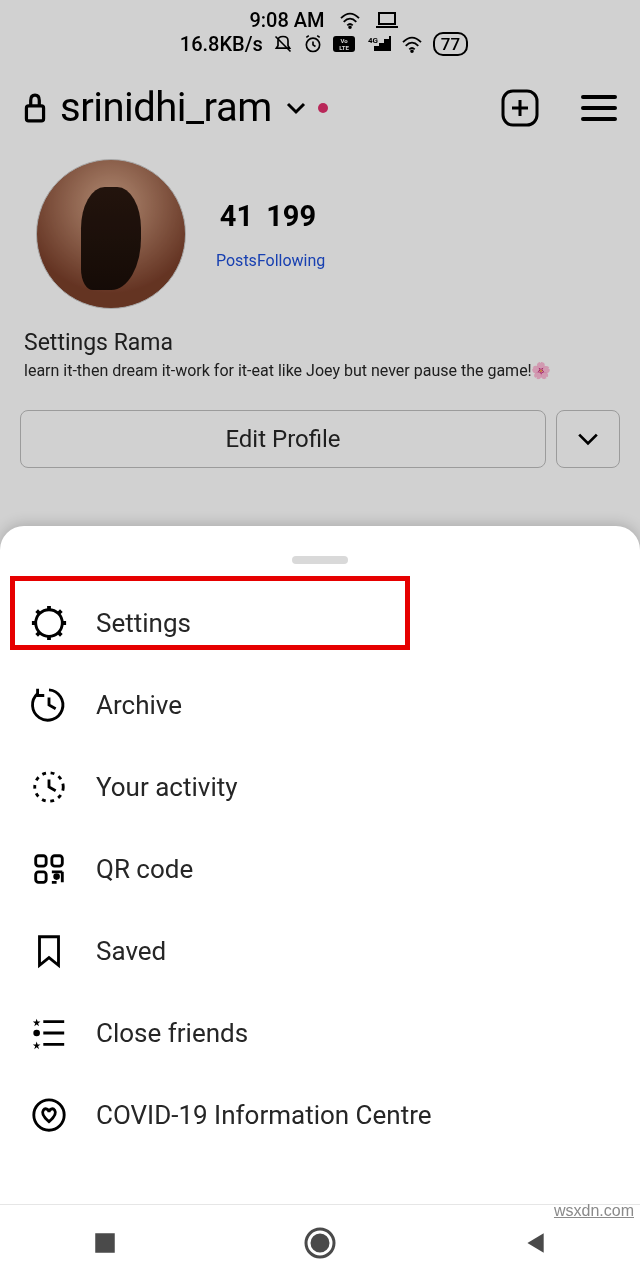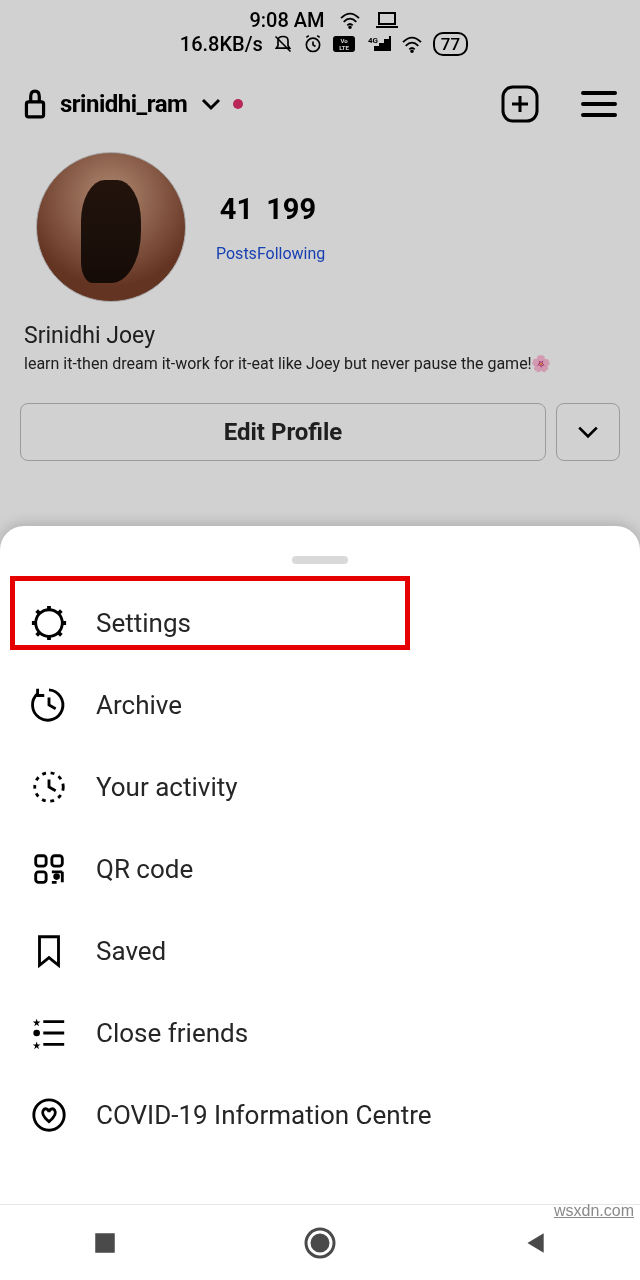--- a/index.html
+++ b/index.html
@@ -39,22 +39,22 @@
     font-size: 17px;
     line-height: 20px;
   }
   .profile-header {
     display: flex;
     align-items: center;
     padding: 20px 22px 12px 22px;
     gap: 12px;
   }
   .username {
-    font-size: 24px;
-    font-weight: 700;
+    font-size: 40px;
+    font-weight: 400;
     letter-spacing: -0.5px;
   }
   .chevron-down { margin-left: 2px; }
   .red-dot {
     width: 10px; height: 10px; border-radius: 50%;
     background: #e1306c;
   }
   .header-icons {
     margin-left: auto;
     display: flex;
@@ -108,21 +108,21 @@
     display: flex;
     gap: 10px;
     padding: 28px 20px 0 20px;
   }
   .edit-btn {
     flex: 1;
     border: 1.5px solid #bdbdbd;
     border-radius: 8px;
     height: 58px;
     display:flex; align-items:center; justify-content:center;
-    font-size: 24px; font-weight:700;
+    font-size: 24px; font-weight:400;
     color:#262626;
     background:#fff;
   }
   .discover-btn {
     width: 64px;
     border: 1.5px solid #bdbdbd;
     border-radius: 8px;
     height: 58px;
     display:flex; align-items:center; justify-content:center;
     background:#fff;
@@ -263,21 +263,21 @@
         <div class="lbl">Posts</div>
       </div>
       <div class="stat">
         <div class="num">199</div>
         <div class="lbl">Following</div>
       </div>
     </div>
   </div>
 
   <div class="bio">
-    <div class="name">Srinidhi Joey</div>
+    <div class="name">Settings Rama</div>
     <div class="text">learn it-then dream it-work for it-eat like Joey but never pause the game!🌸</div>
   </div>
 
   <div class="buttons-row">
     <div class="edit-btn">
       <span>Edit Profile</span>
     </div>
     <div class="discover-btn">
       <svg width="22" height="14" viewBox="0 0 20 12" fill="none" stroke="#000" stroke-width="2.5">
           <path d="M2 2 L10 10 L18 2"></path>

